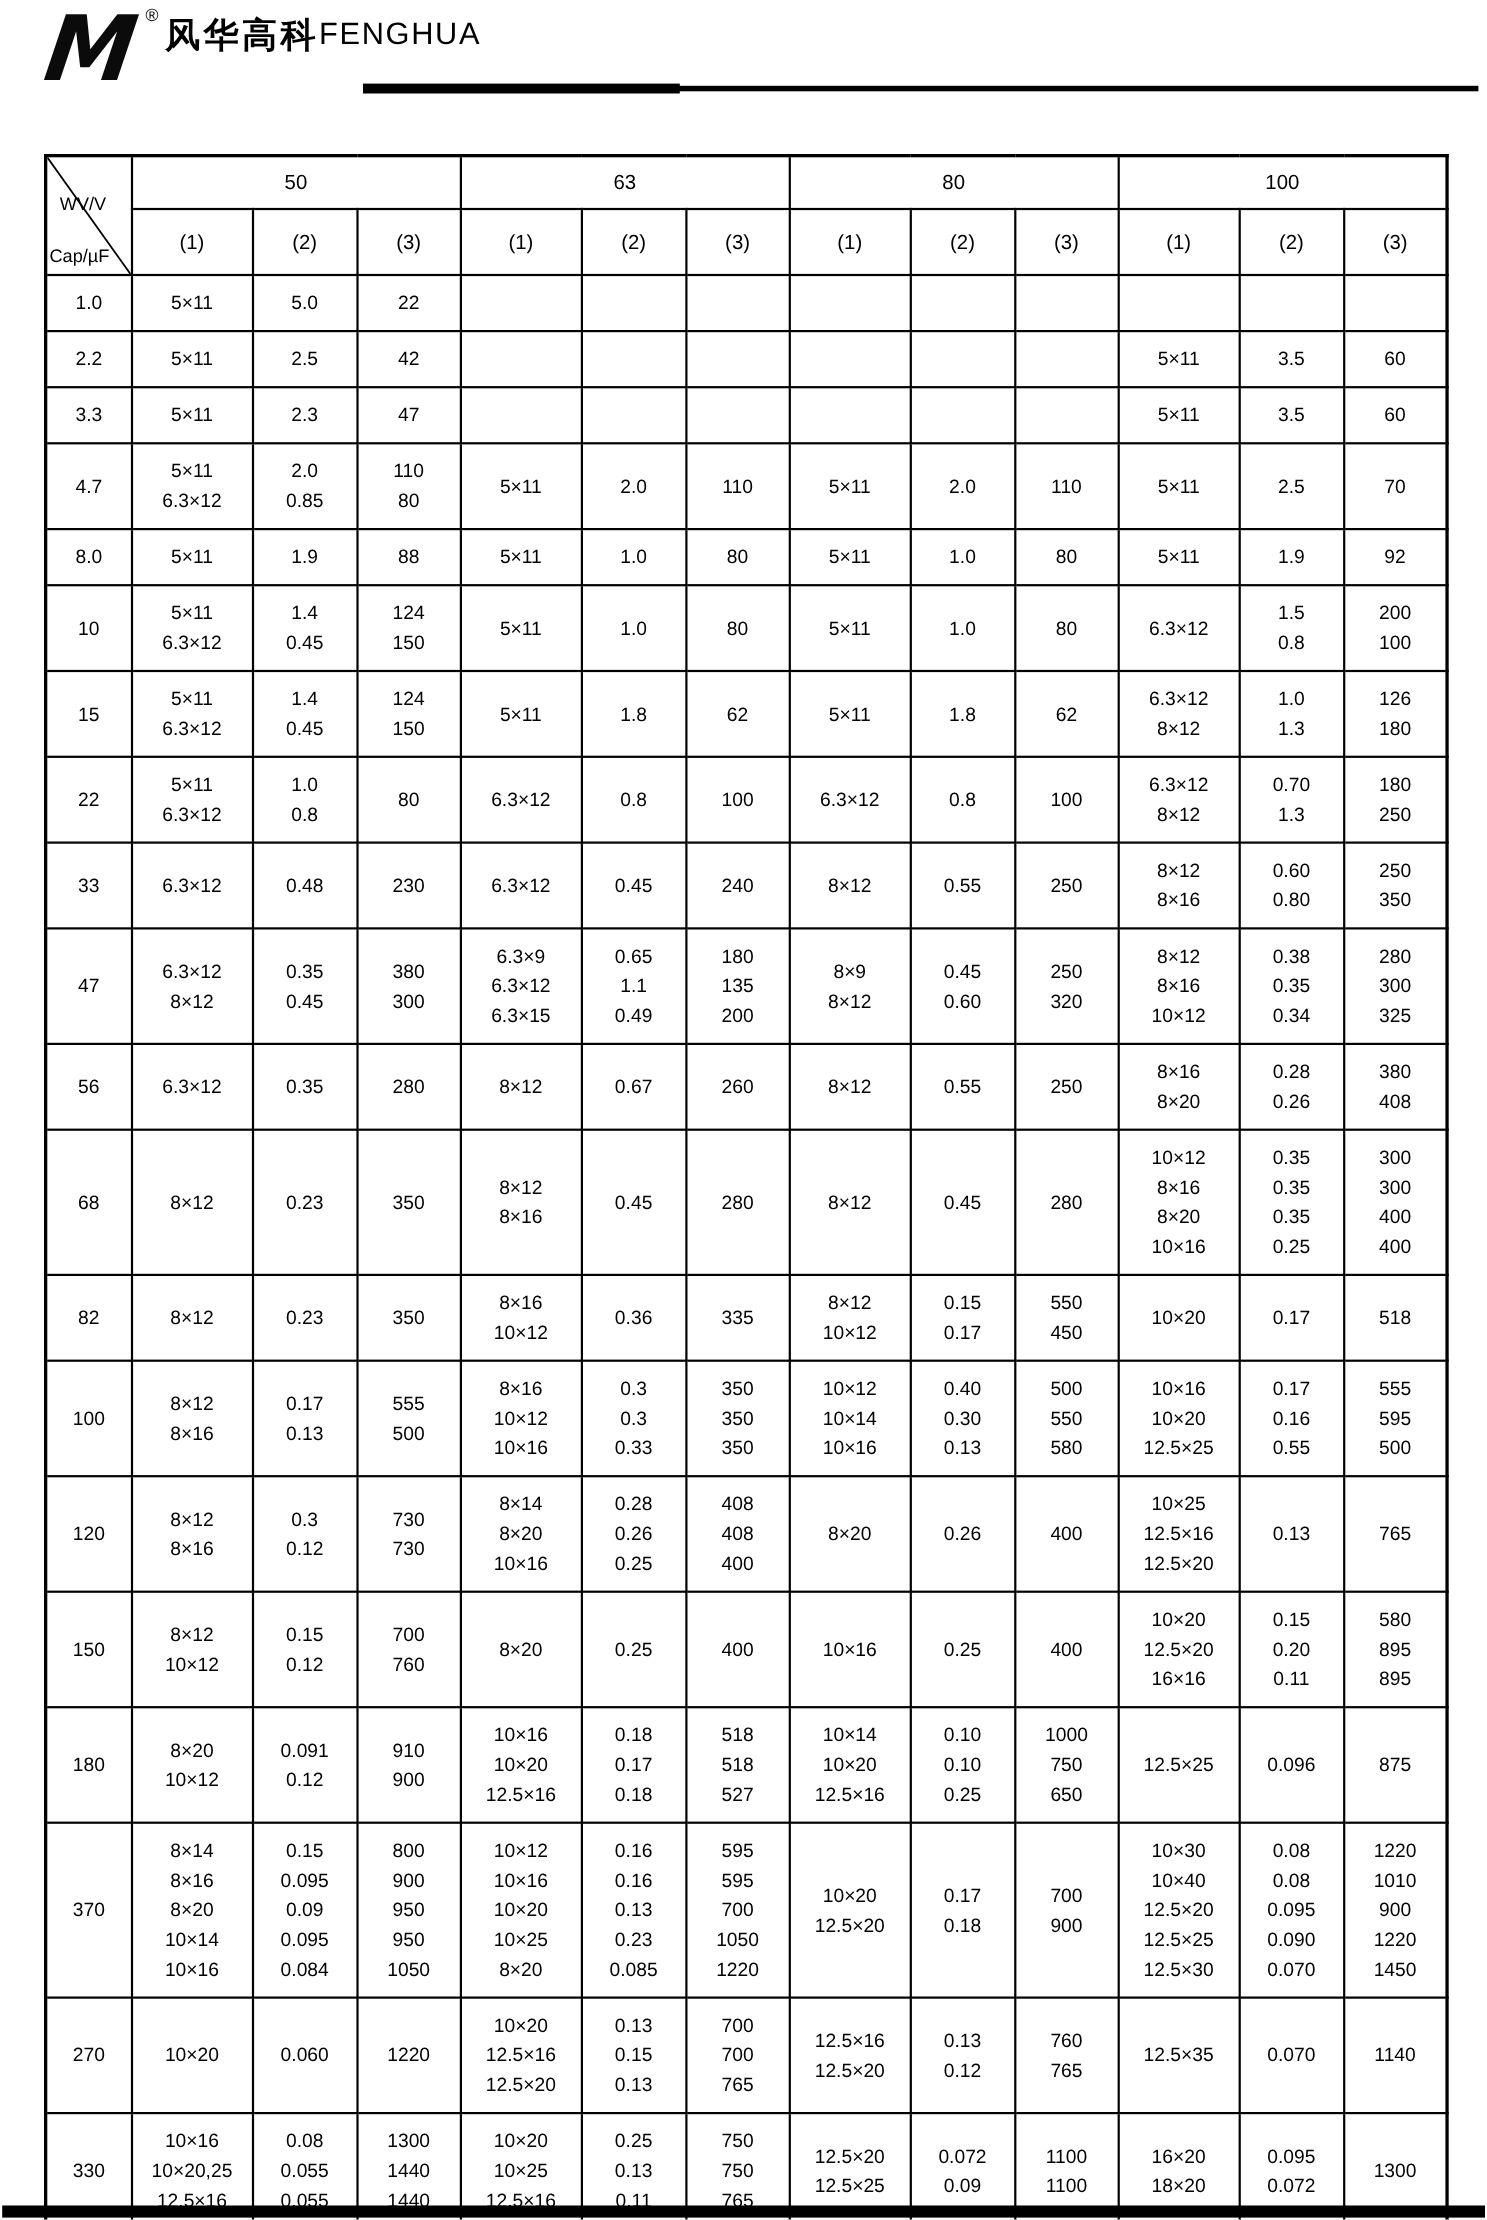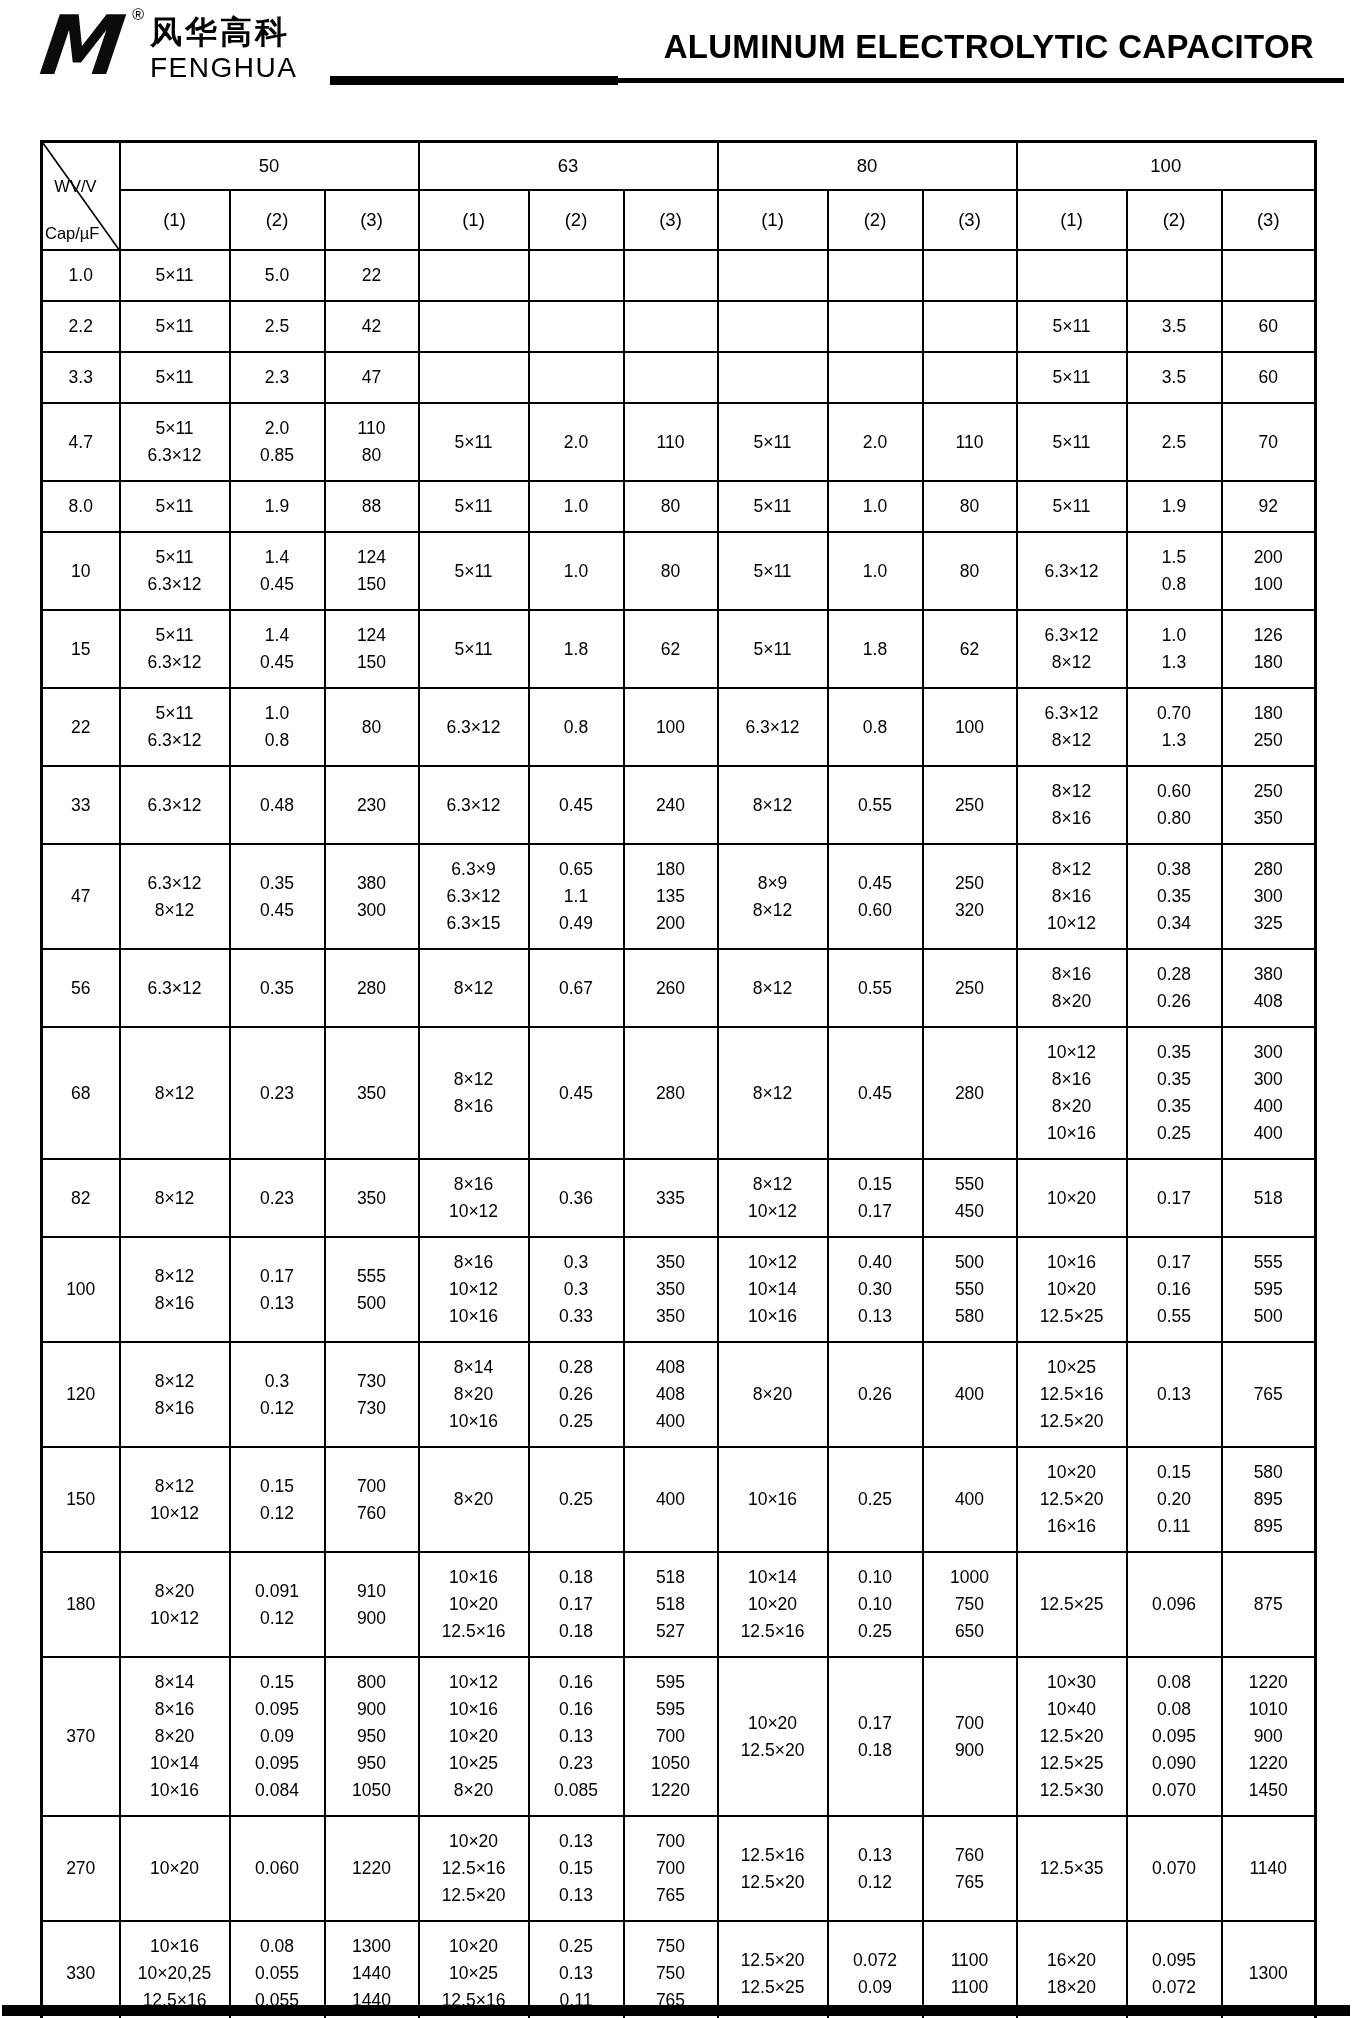--- a/index.html
+++ b/index.html
@@ -10,21 +10,21 @@
   }
   
   .masthead{position:absolute;top:10px;left:42px;right:30px;display:flex;justify-content:space-between;align-items:flex-start;}
   .brand{display:flex;gap:12px;}
   .glyph-wrap{position:relative;width:96px;height:76px;}
   .glyph{
     font-family:"DejaVu Sans",sans-serif;font-weight:bold;font-style:italic;
     font-size:82px;line-height:72px;transform:skewX(-8deg);color:#0b0b0b;
   }
   .reg{position:absolute;top:-4px;right:-6px;font-size:16px;font-style:normal;}
-  .brand-text{display:flex;flex-direction:column;margin-top:4px;}
+  .brand-text{display:flex;flex-direction:row;margin-top:4px;}
   .cn{font-size:32px;font-weight:bold;letter-spacing:3px;line-height:1.15;white-space:nowrap;}
   .en{font-size:28px;letter-spacing:1.5px;margin-top:1px;}
   .title{font-size:33px;font-weight:bold;letter-spacing:.3px;margin-top:18px;margin-right:8px;white-space:nowrap;}
   .rule{position:absolute;top:78px;left:330px;right:8px;height:5px;background:#000;}
   .rule-thick{position:absolute;top:76px;left:330px;width:288px;height:9px;background:#000;}
   
   .spec{
     position:absolute;top:140px;left:40px;border-collapse:collapse;table-layout:fixed;
     border:3px solid #000;
   }
@@ -53,21 +53,20 @@
     <div class="brand">
       <div class="glyph-wrap">
         <div class="glyph">M</div>
         <span class="reg">®</span>
       </div>
       <div class="brand-text">
         <div class="cn">风华高科</div>
         <div class="en">FENGHUA</div>
       </div>
     </div>
-    <div class="title">ALUMINUM ELECTROLYTIC CAPACITOR</div>
   </div>
 
   <div class="rule"></div>
   <div class="rule-thick"></div>
 
   <table class="spec">
       <colgroup>
         <col class="col-cap">
         <col class="col-d1">
         <col class="col-d2">

